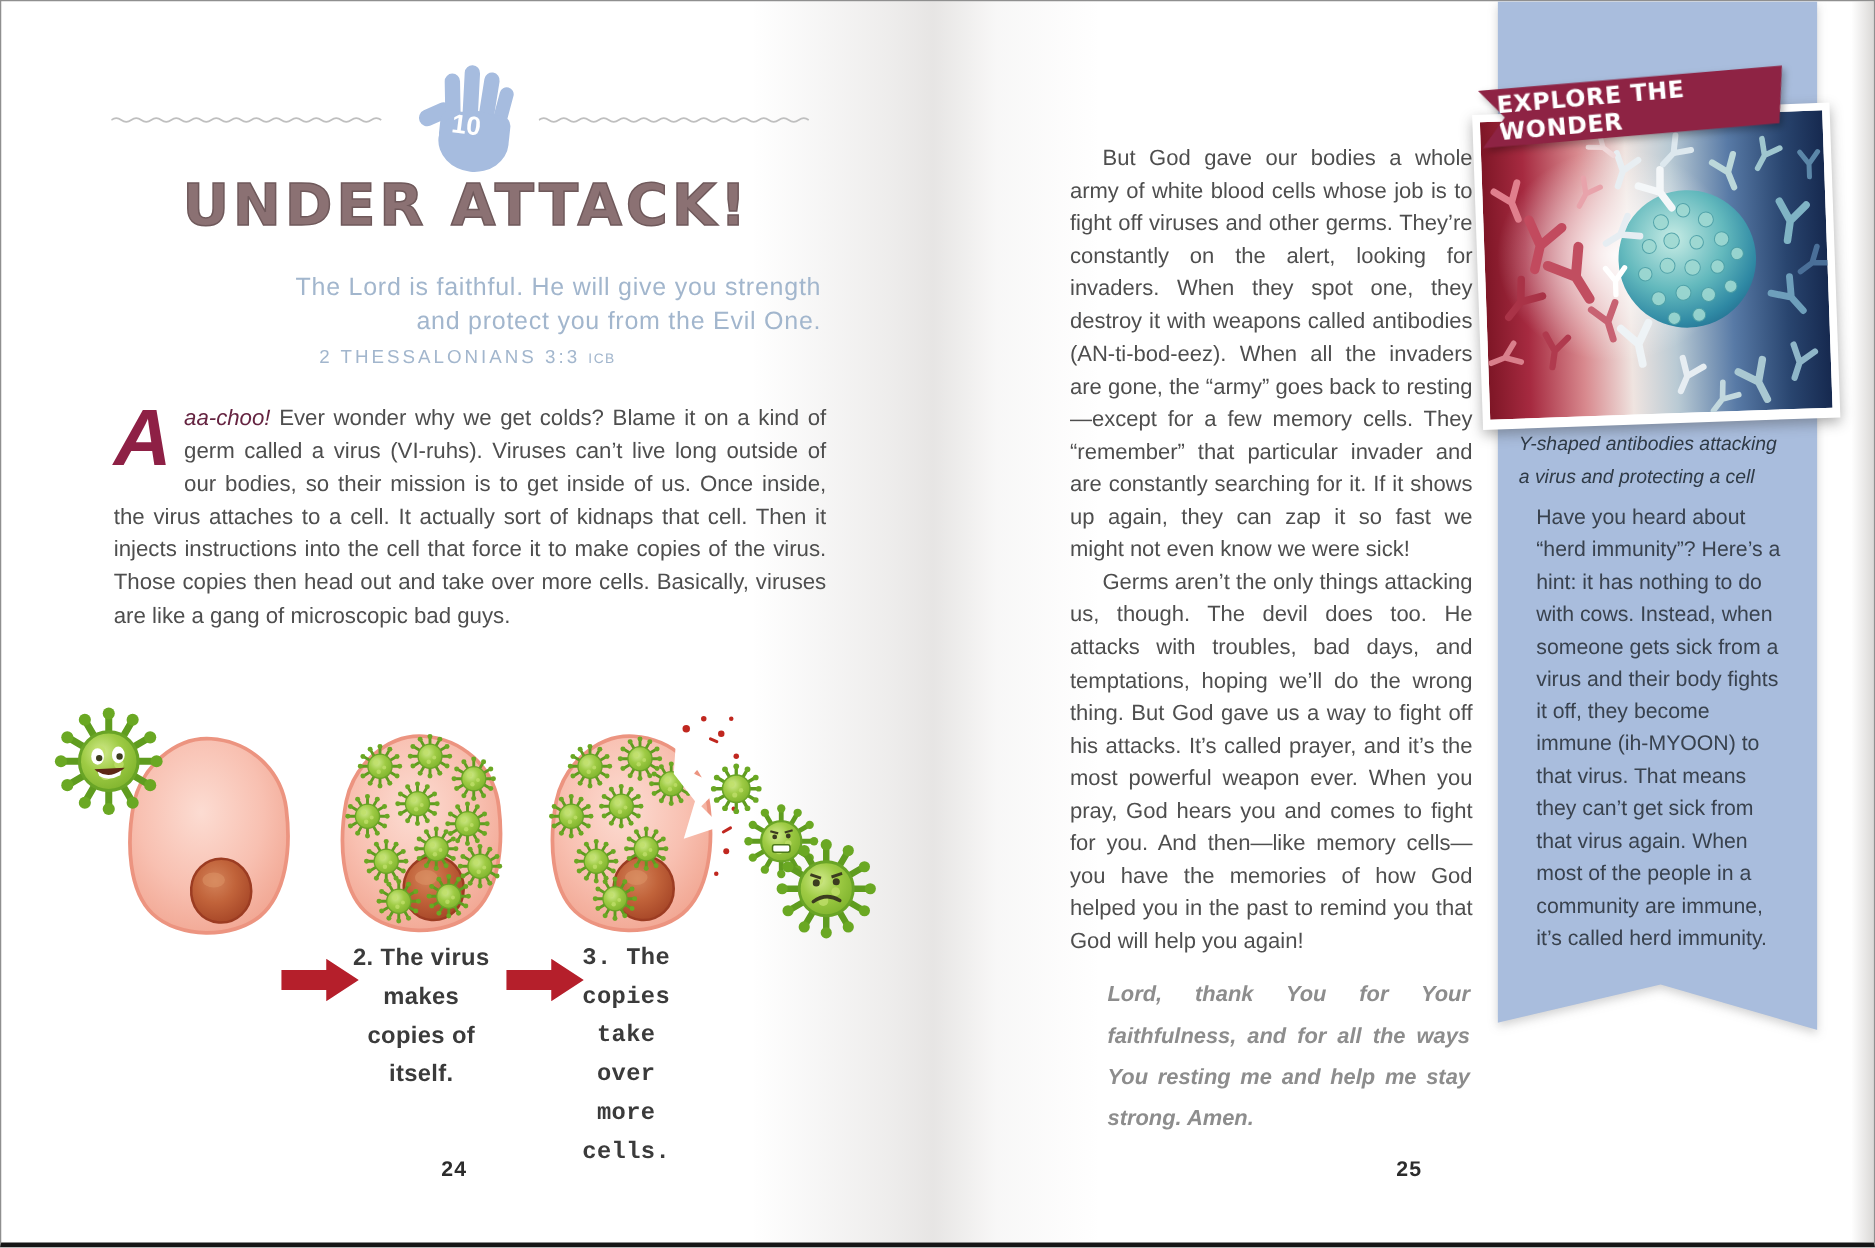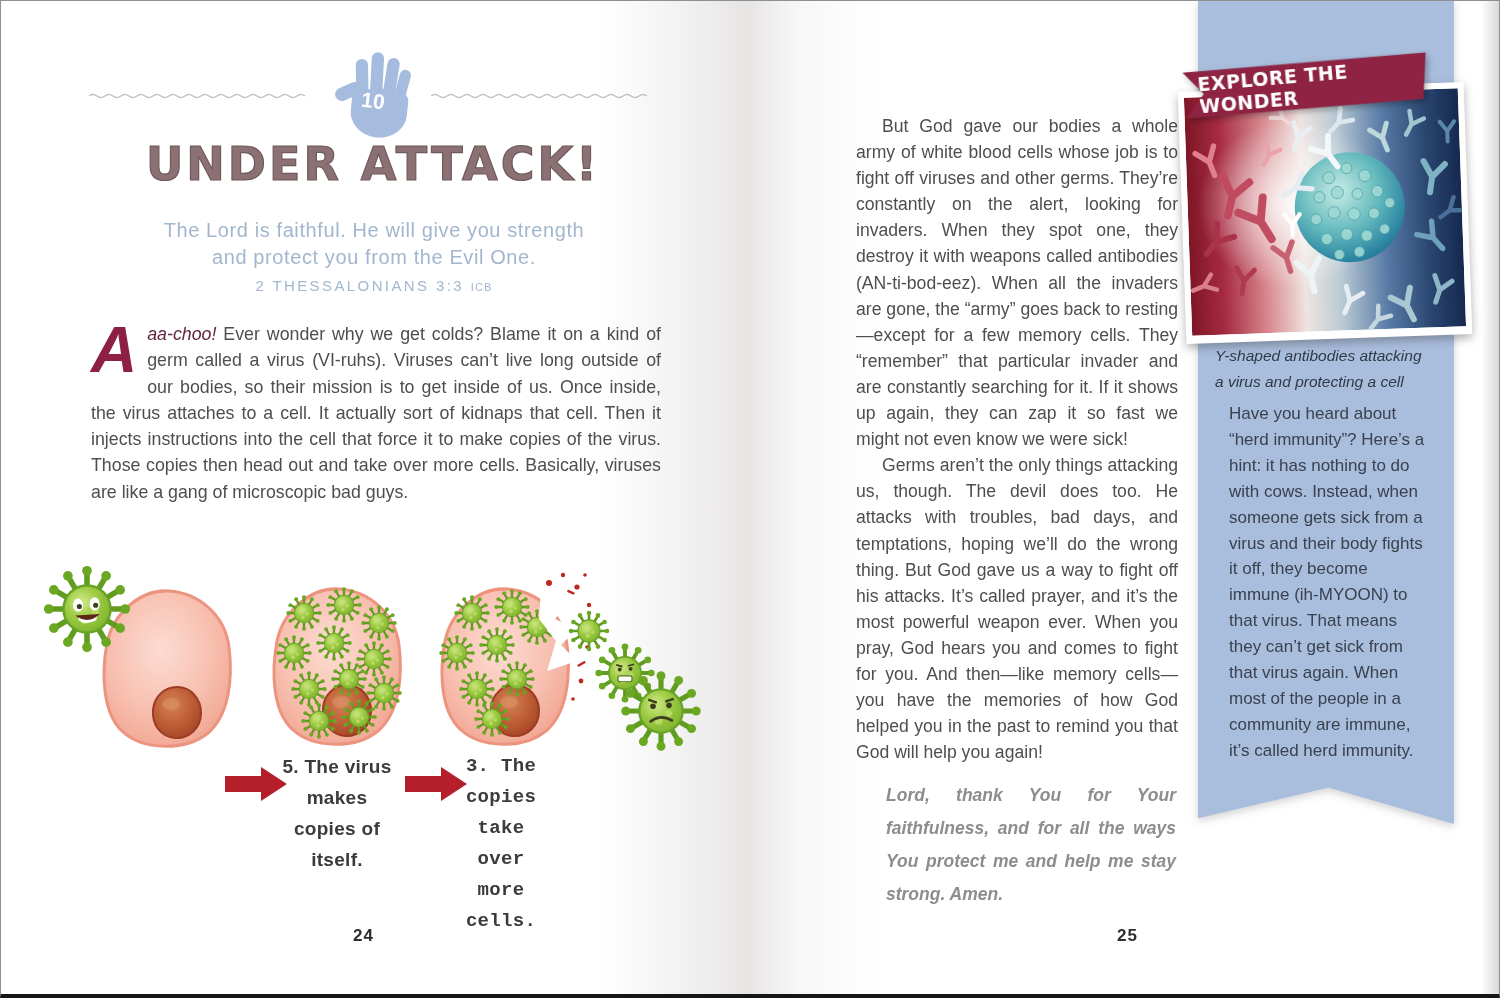--- a/index.html
+++ b/index.html
@@ -14,21 +14,21 @@
     background:linear-gradient(to right,rgba(112,102,96,0) 0%,rgba(112,102,96,.12) 40%,rgba(112,102,96,.17) 52%,rgba(112,102,96,.05) 70%,rgba(112,102,96,0) 100%);}
   .right-edge{right:0;top:0;width:18px;height:100%;
     background:linear-gradient(to right,rgba(150,145,140,0),rgba(150,145,140,.35));}
   
   .wavy{top:90px;width:224px;height:10px;}
   .chapter-num{left:349px;top:88px;width:46px;text-align:center;color:#fff;
     font-size:21px;font-weight:700;transform:rotate(7deg);}
   .title{left:60px;top:136px;width:624px;text-align:center;
     font-family:"DejaVu Sans",sans-serif;font-weight:900;font-size:46px;letter-spacing:3px;
     color:#8b7173;-webkit-text-stroke:1.2px #6f595b;}
-  .verse{left:90px;top:216px;width:566px;text-align:center;font-size:20px;line-height:27px;
+  .verse{left:90px;top:216px;width:566px;text-align:right;font-size:20px;line-height:27px;
     color:#a2b6cd;letter-spacing:.6px;}
   .verse-ref{left:90px;top:276px;width:566px;text-align:center;font-size:15px;
     letter-spacing:2.4px;color:#a2b6cd;}
   .verse-ref .icb{font-size:11px;letter-spacing:1.2px;}
   
   .body-copy{left:90px;top:320px;width:570px;font-size:17.8px;line-height:26.3px;
     color:#4e4e4e;text-align:justify;}
   .dropcap{float:left;font-size:64px;line-height:50px;padding:4px 10px 0 0;
     color:#8e2045;font-weight:700;font-style:italic;}
   .lead-word{font-weight:400;font-style:italic;color:#652441;}
@@ -235,35 +235,35 @@
     <g transform="translate(632,150) scale(2.35)">
       <use href="#vir"></use>
       <circle cx="-3.4" cy="-2" r="1.2" fill="#3c3c20"></circle>
         <circle cx="3.4" cy="-2.4" r="1.2" fill="#3c3c20"></circle>
       <line x1="-5.4" y1="-4.8" x2="-1.8" y2="-3.6" stroke="#3c3c20" stroke-width="1"></line>
       <line x1="1.8" y1="-4" x2="5.4" y2="-5.2" stroke="#3c3c20" stroke-width="1"></line>
       <path d="M-4.4,4.4 Q0,1.2 4.6,4" stroke="#3c3c20" stroke-width="1.2" fill="none" stroke-linecap="round"></path>
     </g>
   </svg>
 
-  <div class="abs diag-cap cap2">5. The virus makes copies of itself.</div>
+  <div class="abs diag-cap cap2">2. The virus makes copies of itself.</div>
   <div class="abs diag-cap cap3">3. The copies take over more cells.</div>
   <svg class="abs arrow arrow1" viewBox="0 0 64 34">
     <polygon points="0,9 36,9 36,0 62,17 36,34 36,25 0,25" fill="#b51f2b"></polygon>
   </svg>
   <svg class="abs arrow arrow2" viewBox="0 0 64 34">
     <polygon points="0,9 36,9 36,0 62,17 36,34 36,25 0,25" fill="#b51f2b"></polygon>
   </svg>
 
   <div class="abs page-num pn-left">24</div>
 
   <div class="abs right-col">
     <p>But God gave our bodies a whole army of white blood cells whose job is to fight off viruses and other germs. They’re constantly on the alert, looking for invaders. When they spot one, they destroy it with weapons called antibodies (AN-ti-bod-eez). When all the invaders are gone, the “army” goes back to resting—except for a few memory cells. They “remember” that particular invader and are constantly searching for it. If it shows up again, they can zap it so fast we might not even know we were sick!</p>
     <p>Germs aren’t the only things attacking us, though. The devil does too. He attacks with troubles, bad days, and temptations, hoping we’ll do the wrong thing. But God gave us a way to fight off his attacks. It’s called prayer, and it’s the most powerful weapon ever. When you pray, God hears you and comes to fight for you. And then—like memory cells—you have the memories of how God helped you in the past to remind you that God will help you again!</p>
-    <div class="prayer">Lord, thank You for Your faithfulness, and for all the ways You protect me and help me stay strong. Amen.</div>
+    <div class="prayer">Lord, thank You for Your faithfulness, and for all the ways You resting me and help me stay strong. Amen.</div>
   </div>
   <div class="abs page-num pn-right">25</div>
 
   <div class="abs ribbon-wrap">
     <div class="ribbon"></div>
   </div>
 
   <div class="abs photo">
     <svg width="274" height="238" viewBox="0 0 274 238">
       <defs>

